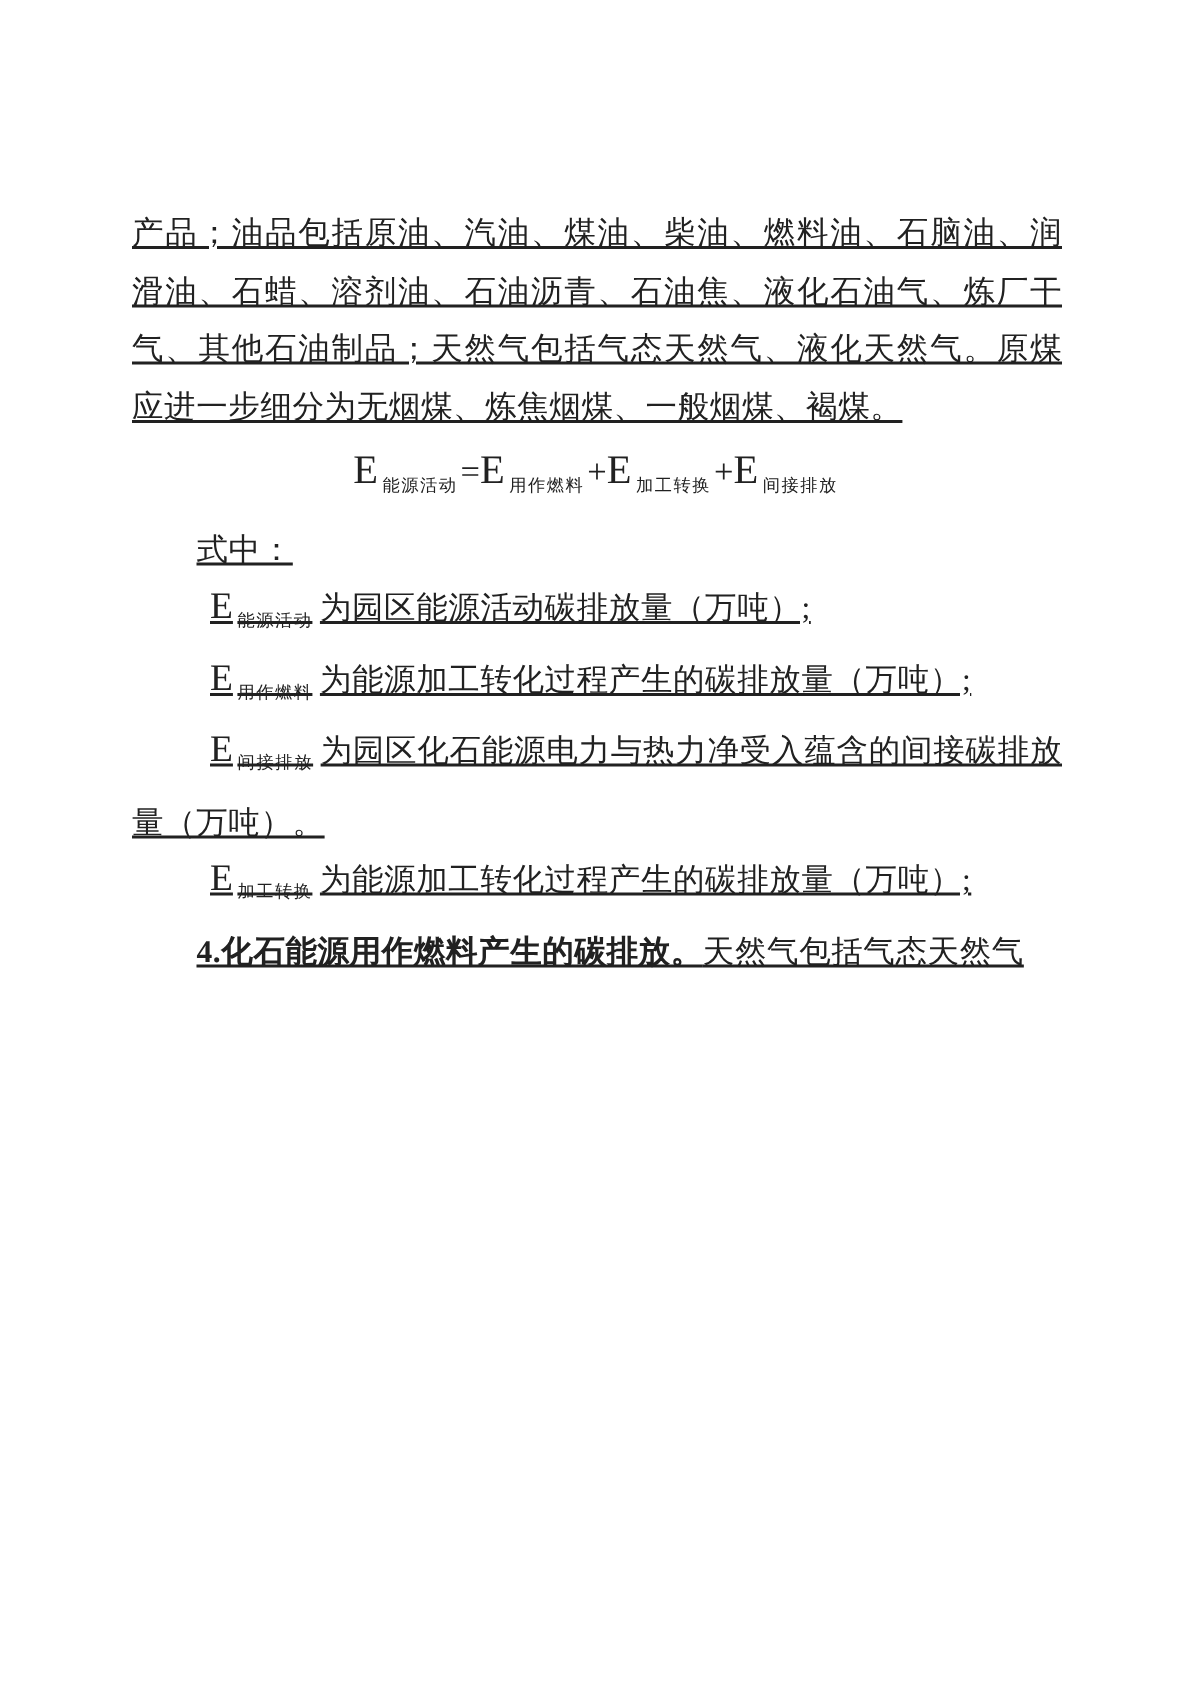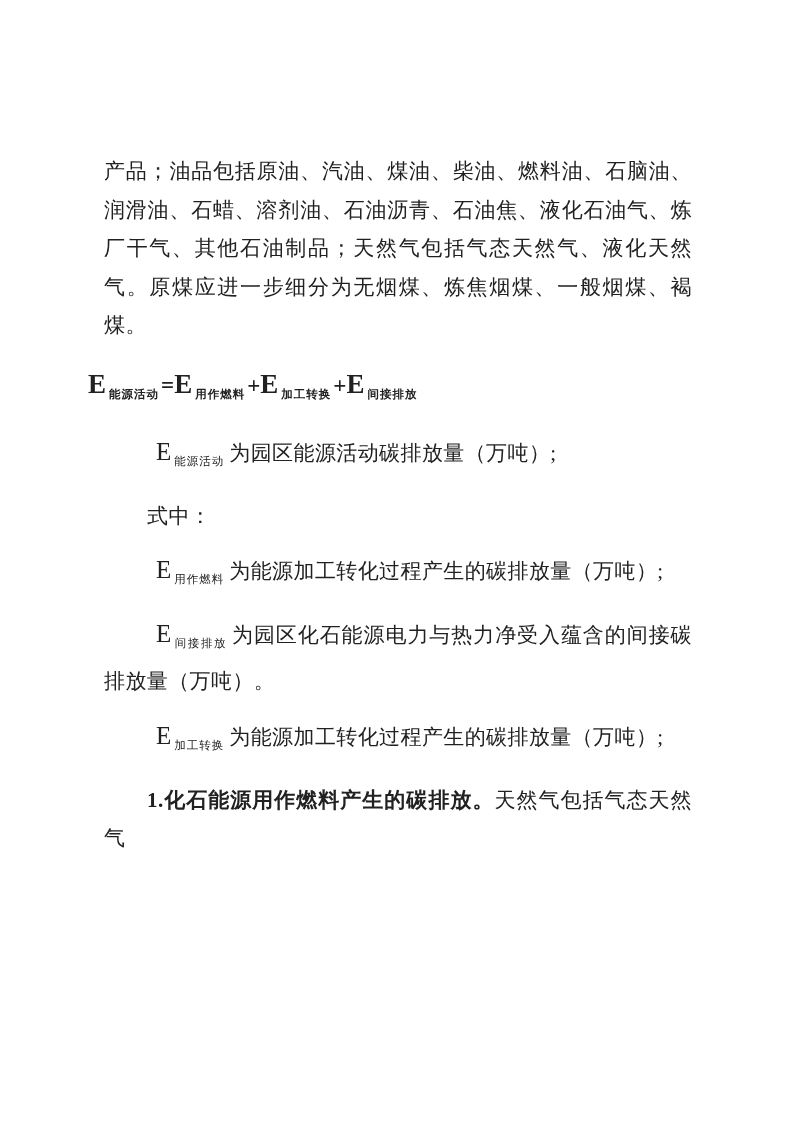--- a/index.html
+++ b/index.html
@@ -20,32 +20,33 @@
     position: absolute;
     left: 88px;
     top: 136px;
     width: 620px;
     font-size: 21px;
     line-height: 38.6px;
     text-align: justify;
     letter-spacing: 0.4px;
   }
   .para {
-    margin: 16px;
+    margin: 0;
     padding: 0;
+    text-decoration: underline;
   }
   .indent   { text-indent: 43px; }
   .def-line { text-indent: 52px; }
   .lead     { font-weight: bold; }
   .equation {
     margin: 0;
+    text-align: center;
     line-height: 46px;
     white-space: nowrap;
     letter-spacing: 0;
-    font-weight: bold;
   }
   .eq-base {
     font-family: "Liberation Serif", "DejaVu Serif", serif;
     font-size: 27px;
     letter-spacing: 0;
   }
   .def-line .eq-base { font-size: 25px; }
   .eq-sub {
     font-size: 11.5px;
     letter-spacing: 1px;
@@ -64,26 +65,26 @@
 
 <div class="page">
   <div class="content">
 
     <p class="para">产品；油品包括原油、汽油、煤油、柴油、燃料油、石脑油、润滑油、石蜡、溶剂油、石油沥青、石油焦、液化石油气、炼厂干气、其他石油制品；天然气包括气态天然气、液化天然气。原煤应进一步细分为无烟煤、炼焦烟煤、一般烟煤、褐煤。</p>
 
 
 
     <div class="equation"><span class="eq-term"><span class="eq-base">E</span><span class="eq-sub">能源活动</span></span><span class="eq-op">=</span><span class="eq-term"><span class="eq-base">E</span><span class="eq-sub">用作燃料</span></span><span class="eq-op">+</span><span class="eq-term"><span class="eq-base">E</span><span class="eq-sub">加工转换</span></span><span class="eq-op">+</span><span class="eq-term"><span class="eq-base">E</span><span class="eq-sub">间接排放</span></span></div>
 
+    <p class="para indent">式中：</p>
+
     <p class="para def-line"><span class="eq-base">E</span><span class="eq-sub">能源活动</span><span>为园区能源活动碳排放量（万吨）;</span></p>
-
-    <p class="para indent">式中：</p>
 
     <p class="para def-line"><span class="eq-base">E</span><span class="eq-sub">用作燃料</span><span>为能源加工转化过程产生的碳排放量（万吨）;</span></p>
 
     <p class="para def-line"><span class="eq-base">E</span><span class="eq-sub">间接排放</span><span>为园区化石能源电力与热力净受入蕴含的间接碳排放量（万吨）。</span></p>
 
     <p class="para def-line"><span class="eq-base">E</span><span class="eq-sub">加工转换</span><span>为能源加工转化过程产生的碳排放量（万吨）;</span></p>
 
-    <p class="para indent"><span class="lead">1.化石能源用作燃料产生的碳排放。</span><span>天然气包括气态天然气</span></p>
+    <p class="para indent"><span class="lead">4.化石能源用作燃料产生的碳排放。</span><span>天然气包括气态天然气</span></p>
 
   </div>
 </div>
 
 </body></html>

